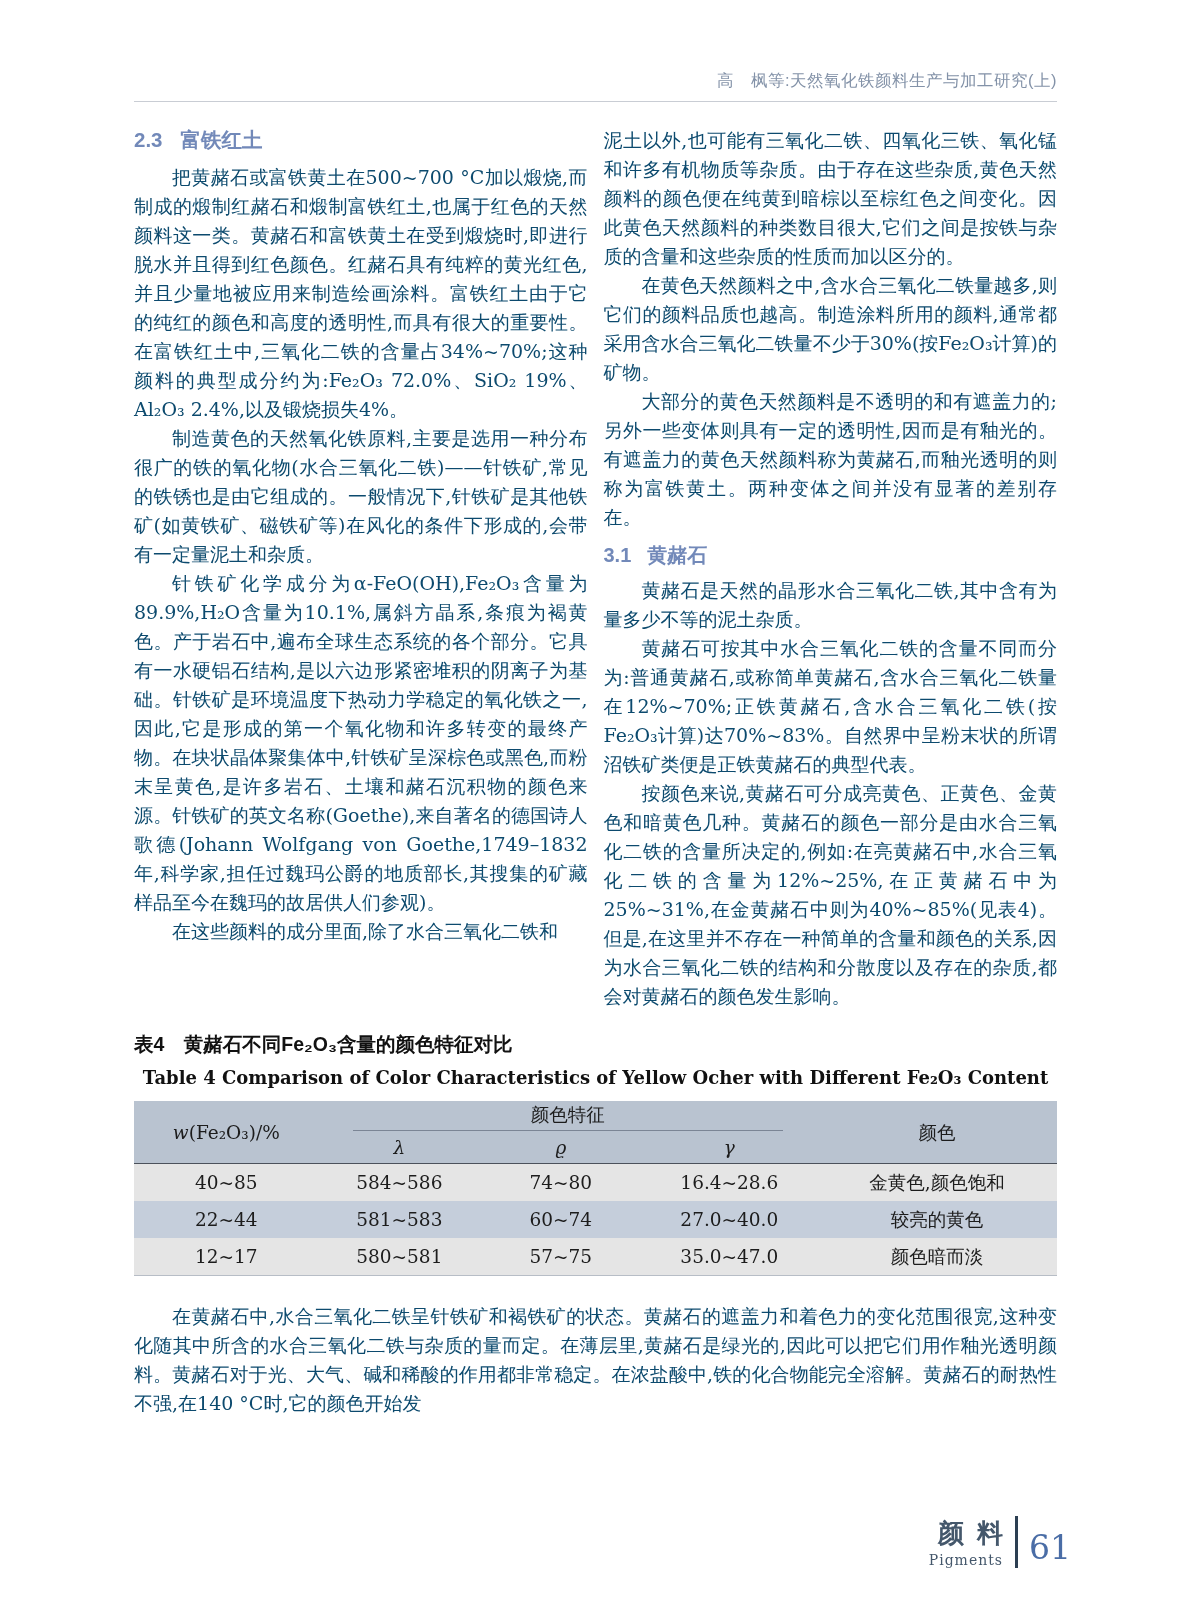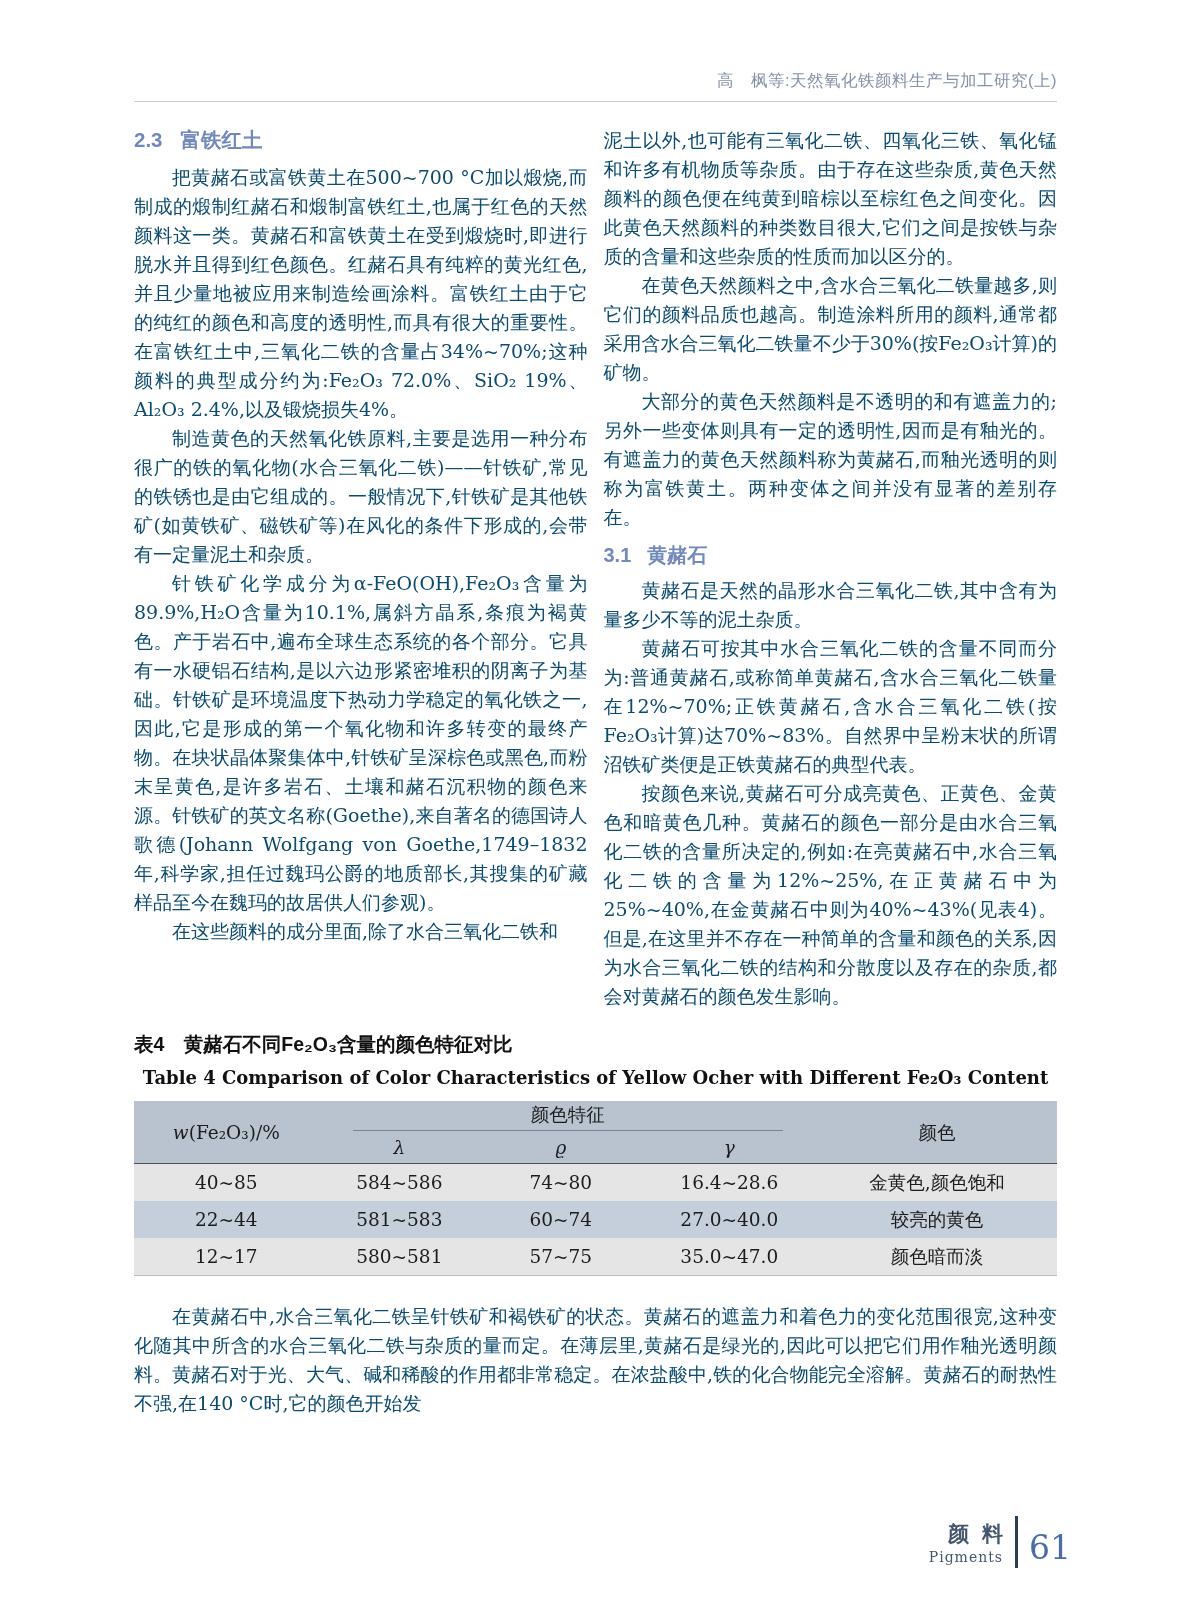--- a/index.html
+++ b/index.html
@@ -113,21 +113,21 @@
     position: absolute;
     right: 116px;
     bottom: 32px;
     display: flex;
     align-items: center;
   }
   .journal { text-align: right; margin-right: 12px; }
   .journal-cn {
     font-family: "Liberation Sans", sans-serif;
     font-weight: bold;
-    font-size: 21px;
+    font-size: 26px;
     color: #44576b;
     letter-spacing: 13px;
     margin-right: -13px;
   }
   .journal-en {
     font-family: "DejaVu Serif", serif;
     font-size: 14px;
     color: #44576b;
     letter-spacing: 1px;
     margin-top: 1px;
@@ -167,21 +167,21 @@
 
     <div class="col">
       <p class="body noindent">泥土以外,也可能有三氧化二铁、四氧化三铁、氧化锰和许多有机物质等杂质。由于存在这些杂质,黄色天然颜料的颜色便在纯黄到暗棕以至棕红色之间变化。因此黄色天然颜料的种类数目很大,它们之间是按铁与杂质的含量和这些杂质的性质而加以区分的。</p>
       <p class="body">在黄色天然颜料之中,含水合三氧化二铁量越多,则它们的颜料品质也越高。制造涂料所用的颜料,通常都采用含水合三氧化二铁量不少于30%(按Fe₂O₃计算)的矿物。</p>
       <p class="body">大部分的黄色天然颜料是不透明的和有遮盖力的;另外一些变体则具有一定的透明性,因而是有釉光的。有遮盖力的黄色天然颜料称为黄赭石,而釉光透明的则称为富铁黄土。两种变体之间并没有显著的差别存在。</p>
       <div class="h-sub2">
         <span class="num">3.1</span><span>黄赭石</span>
       </div>
       <p class="body">黄赭石是天然的晶形水合三氧化二铁,其中含有为量多少不等的泥土杂质。</p>
       <p class="body">黄赭石可按其中水合三氧化二铁的含量不同而分为:普通黄赭石,或称简单黄赭石,含水合三氧化二铁量在12%~70%;正铁黄赭石,含水合三氧化二铁(按Fe₂O₃计算)达70%~83%。自然界中呈粉末状的所谓沼铁矿类便是正铁黄赭石的典型代表。</p>
-      <p class="body">按颜色来说,黄赭石可分成亮黄色、正黄色、金黄色和暗黄色几种。黄赭石的颜色一部分是由水合三氧化二铁的含量所决定的,例如:在亮黄赭石中,水合三氧化二铁的含量为12%~25%,在正黄赭石中为25%~40%,在金黄赭石中则为40%~43%(见表4)。但是,在这里并不存在一种简单的含量和颜色的关系,因为水合三氧化二铁的结构和分散度以及存在的杂质,都会对黄赭石的颜色发生影响。</p>
+      <p class="body">按颜色来说,黄赭石可分成亮黄色、正黄色、金黄色和暗黄色几种。黄赭石的颜色一部分是由水合三氧化二铁的含量所决定的,例如:在亮黄赭石中,水合三氧化二铁的含量为12%~25%,在正黄赭石中为25%~31%,在金黄赭石中则为40%~85%(见表4)。但是,在这里并不存在一种简单的含量和颜色的关系,因为水合三氧化二铁的结构和分散度以及存在的杂质,都会对黄赭石的颜色发生影响。</p>
     </div>
   </div>
 
   <div class="table-block">
     <div class="tbl-title-cn">表4　黄赭石不同Fe₂O₃含量的颜色特征对比</div>
     <div class="tbl-title-en">Table 4   Comparison of Color Characteristics of Yellow Ocher with Different Fe₂O₃ Content</div>
 
     <table class="data">
       <colgroup>
         <col style="width:20%">

